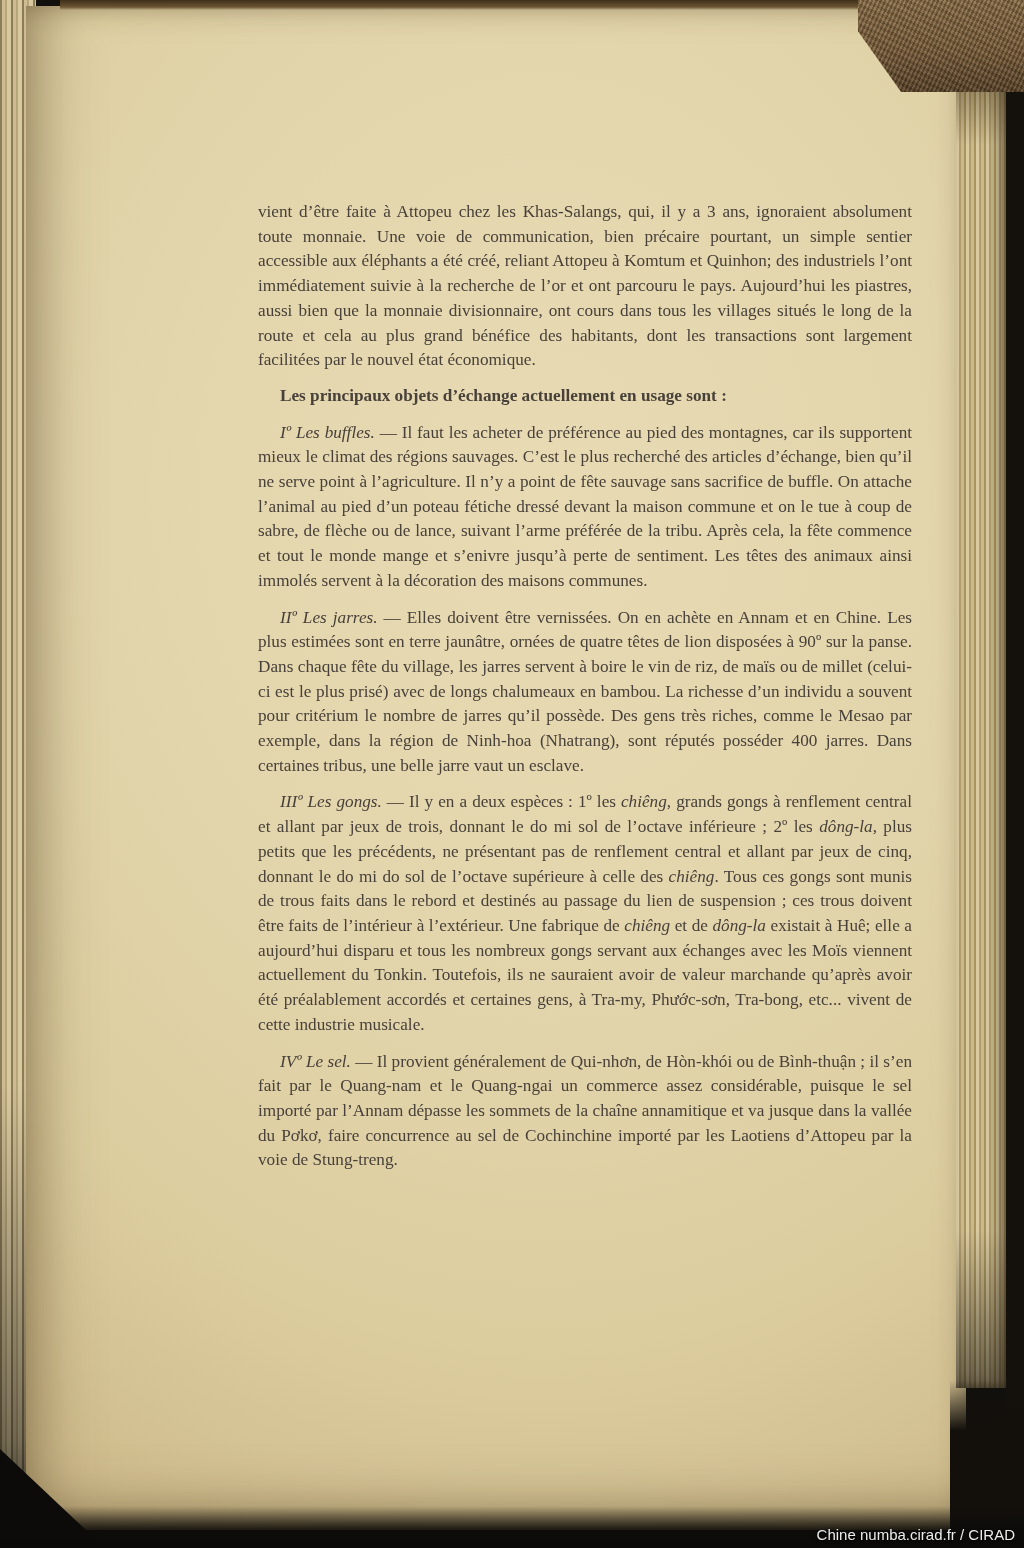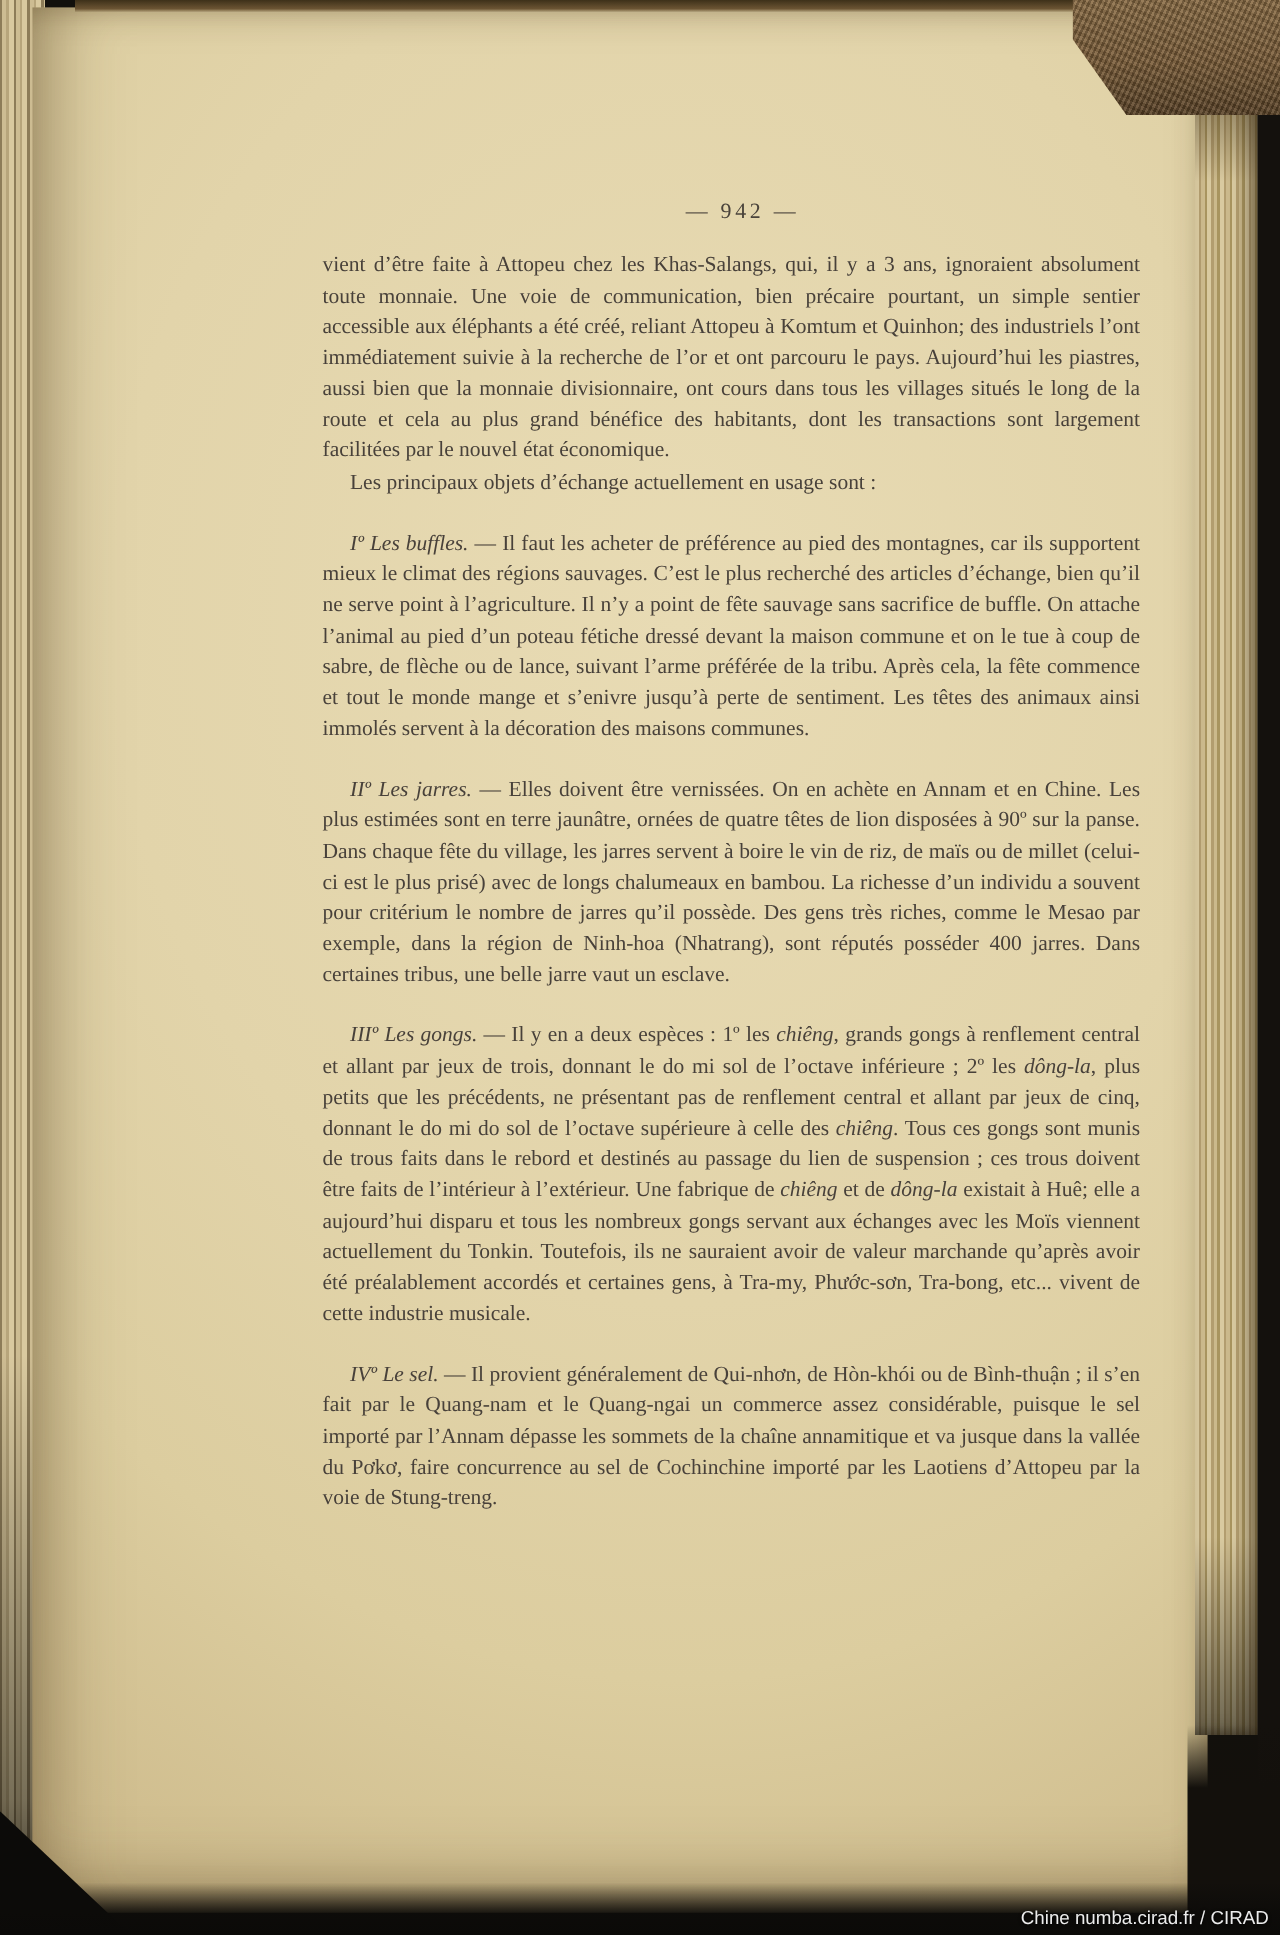--- a/index.html
+++ b/index.html
@@ -41,22 +41,22 @@
     color:#4a433b;
   }
 
   .text-block {
     position:absolute; left:232px; top:194px; width:654px;
     color:#48413a;
     font-size:17.2px; line-height:24.7px;
     text-align:justify;
   }
   .para { text-indent:0; }
-  .para.indent { text-indent:22px; margin-top:1px; }
-  .para.item   { text-indent:22px; margin-top:24px; }
+  .para.indent { text-indent:22px; margin-top:11px;font-weight:bold; }
+  .para.item   { text-indent:22px; margin-top:12px; }
   .it { font-style:italic; }
 
   
   .right-stack {
     position:absolute; left:956px; top:66px; width:54px; height:1322px;
     background:
       linear-gradient(180deg, rgba(60,45,20,.35) 0 2%, rgba(0,0,0,0) 6% 88%, rgba(0,0,0,.5) 100%),
       repeating-linear-gradient(90deg,
         #d9caa0 0 3px, #b29d6f 3px 5px, #cbb98c 5px 8px, #a8945f 8px 10px);
     box-shadow: inset -10px 0 14px rgba(40,30,15,.55);
@@ -102,21 +102,20 @@
   }
 </style>
 </head>
 <body>
 
 <div class="scene">
 
   <div class="left-edges"></div>
 
   <div class="page">
-    <div class="page-number">— 942 —</div>
     <div class="text-block" id="text-block">
         <p class="para cont"><span>vient d’être faite à Attopeu chez les Khas-Salangs, qui, il y a 3 ans, ignoraient absolument toute monnaie. Une voie de communication, bien précaire pourtant, un simple sentier accessible aux éléphants a été créé, reliant Attopeu à Komtum et Quinhon; des industriels l’ont immédiatement suivie à la recherche de l’or et ont parcouru le pays. Aujourd’hui les piastres, aussi bien que la monnaie divisionnaire, ont cours dans tous les villages situés le long de la route et cela au plus grand bénéfice des habitants, dont les transactions sont largement facilitées par le nouvel état économique.</span></p>
         <p class="para indent"><span>Les principaux objets d’échange actuellement en usage sont :</span></p>
         <p class="para item"><span class="it">Iº Les buffles.</span><span> — Il faut les acheter de préférence au pied des montagnes, car ils supportent mieux le climat des régions sauvages. C’est le plus recherché des articles d’échange, bien qu’il ne serve point à l’agriculture. Il n’y a point de fête sauvage sans sacrifice de buffle. On attache l’animal au pied d’un poteau fétiche dressé devant la maison commune et on le tue à coup de sabre, de flèche ou de lance, suivant l’arme préférée de la tribu. Après cela, la fête commence et tout le monde mange et s’enivre jusqu’à perte de sentiment. Les têtes des animaux ainsi immolés servent à la décoration des maisons communes.</span></p>
         <p class="para item"><span class="it">IIº Les jarres.</span><span> — Elles doivent être vernissées. On en achète en Annam et en Chine. Les plus estimées sont en terre jaunâtre, ornées de quatre têtes de lion disposées à 90º sur la panse. Dans chaque fête du village, les jarres servent à boire le vin de riz, de maïs ou de millet (celui-ci est le plus prisé) avec de longs chalumeaux en bambou. La richesse d’un individu a souvent pour critérium le nombre de jarres qu’il possède. Des gens très riches, comme le Mesao par exemple, dans la région de Ninh-hoa (Nhatrang), sont réputés posséder 400 jarres. Dans certaines tribus, une belle jarre vaut un esclave.</span></p>
         <p class="para item"><span class="it">IIIº Les gongs.</span><span> — Il y en a deux espèces : 1º les </span><span class="it">chiêng</span><span>, grands gongs à renflement central et allant par jeux de trois, donnant le do mi sol de l’octave inférieure ; 2º les </span><span class="it">dông-la</span><span>, plus petits que les précédents, ne présentant pas de renflement central et allant par jeux de cinq, donnant le do mi do sol de l’octave supérieure à celle des </span><span class="it">chiêng</span><span>. Tous ces gongs sont munis de trous faits dans le rebord et destinés au passage du lien de suspension ; ces trous doivent être faits de l’intérieur à l’extérieur. Une fabrique de </span><span class="it">chiêng</span><span> et de </span><span class="it">dông-la</span><span> existait à Huê; elle a aujourd’hui disparu et tous les nombreux gongs servant aux échanges avec les Moïs viennent actuellement du Tonkin. Toutefois, ils ne sauraient avoir de valeur marchande qu’après avoir été préalablement accordés et certaines gens, à Tra-my, Phước-sơn, Tra-bong, etc... vivent de cette industrie musicale.</span></p>
         <p class="para item"><span class="it">IVº Le sel.</span><span> — Il provient généralement de Qui-nhơn, de Hòn-khói ou de Bình-thuận ; il s’en fait par le Quang-nam et le Quang-ngai un commerce assez considérable, puisque le sel importé par l’Annam dépasse les sommets de la chaîne annamitique et va jusque dans la vallée du Pơkơ, faire concurrence au sel de Cochinchine importé par les Laotiens d’Attopeu par la voie de Stung-treng.</span></p>
       </div>
   </div>
 

